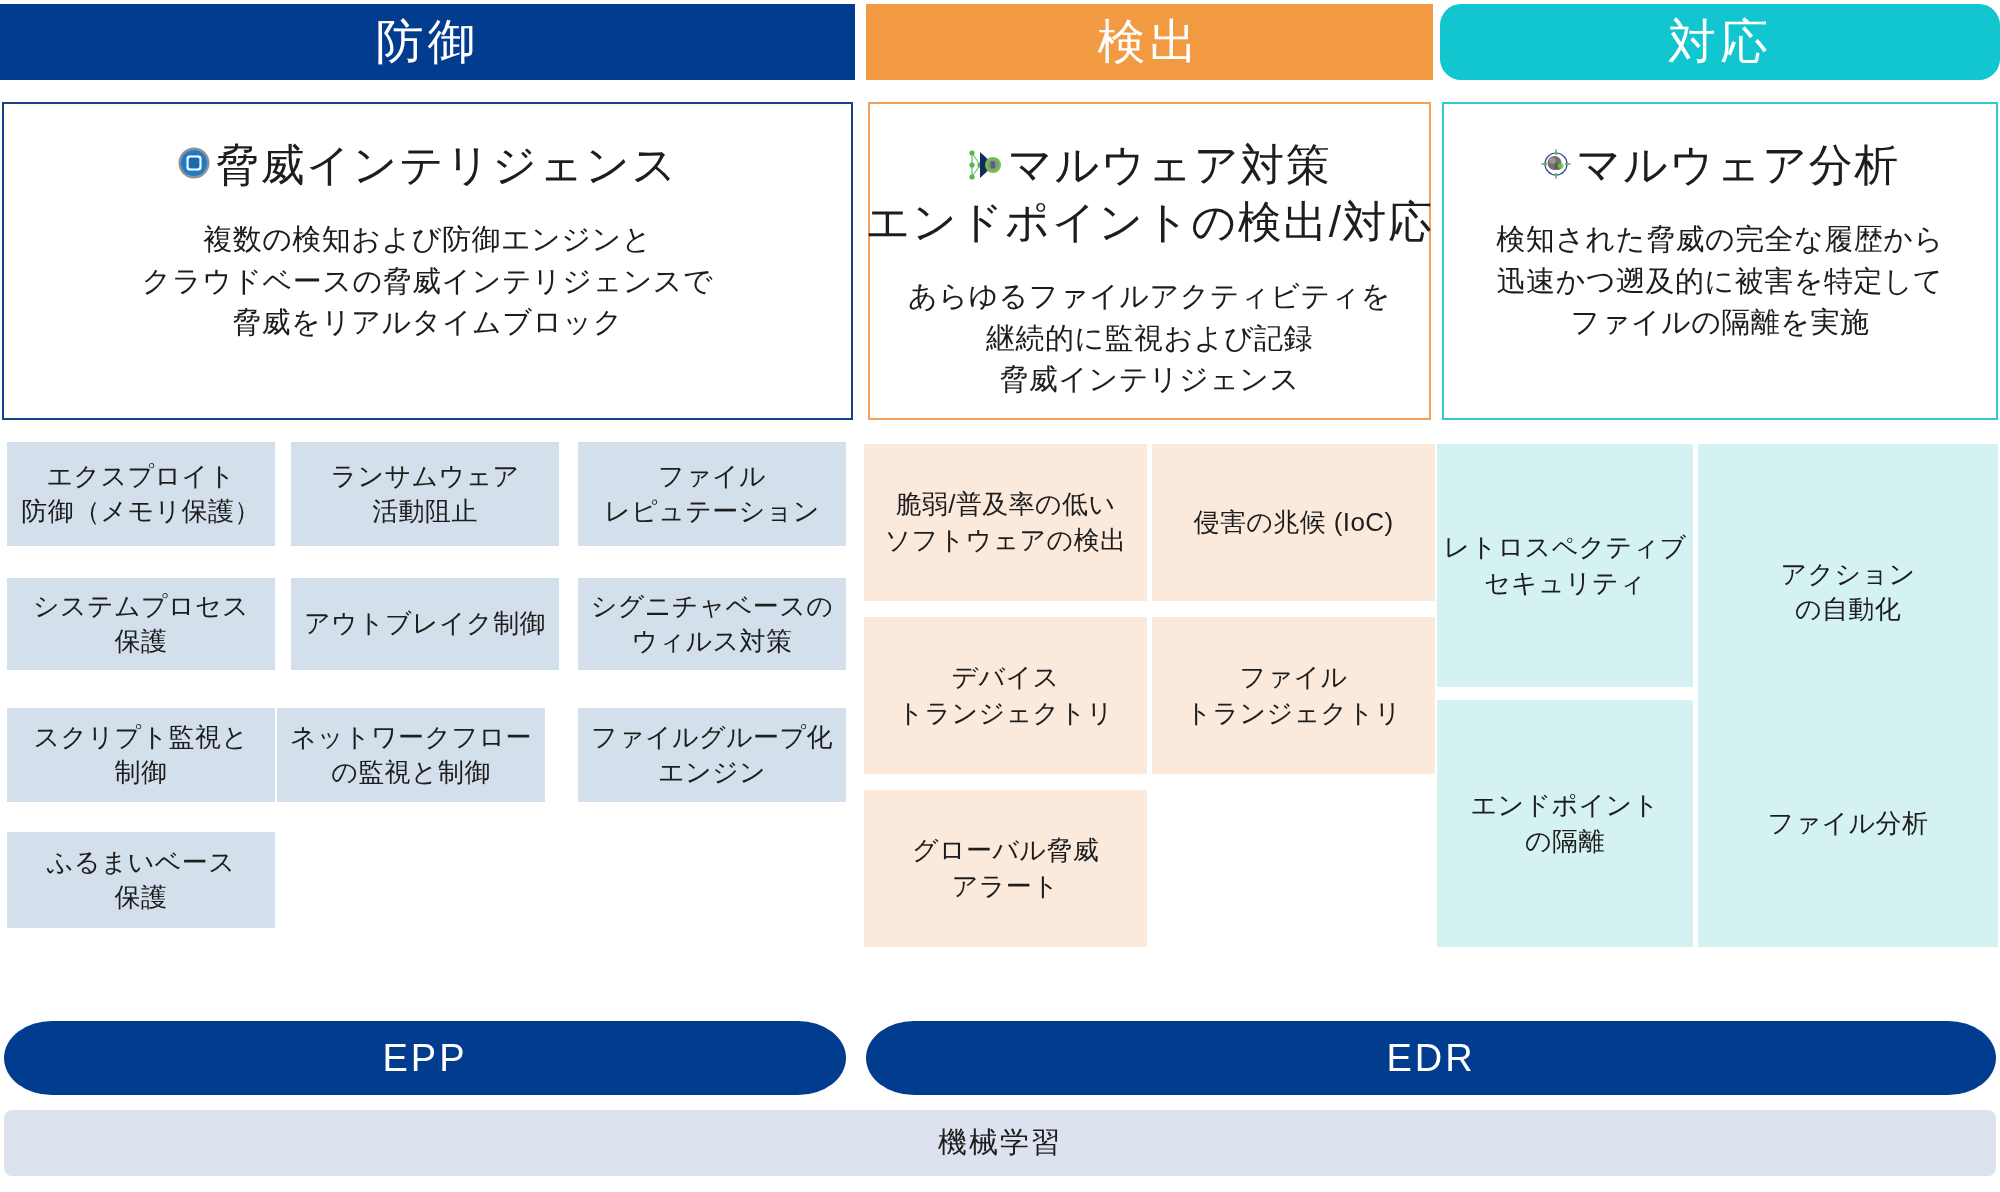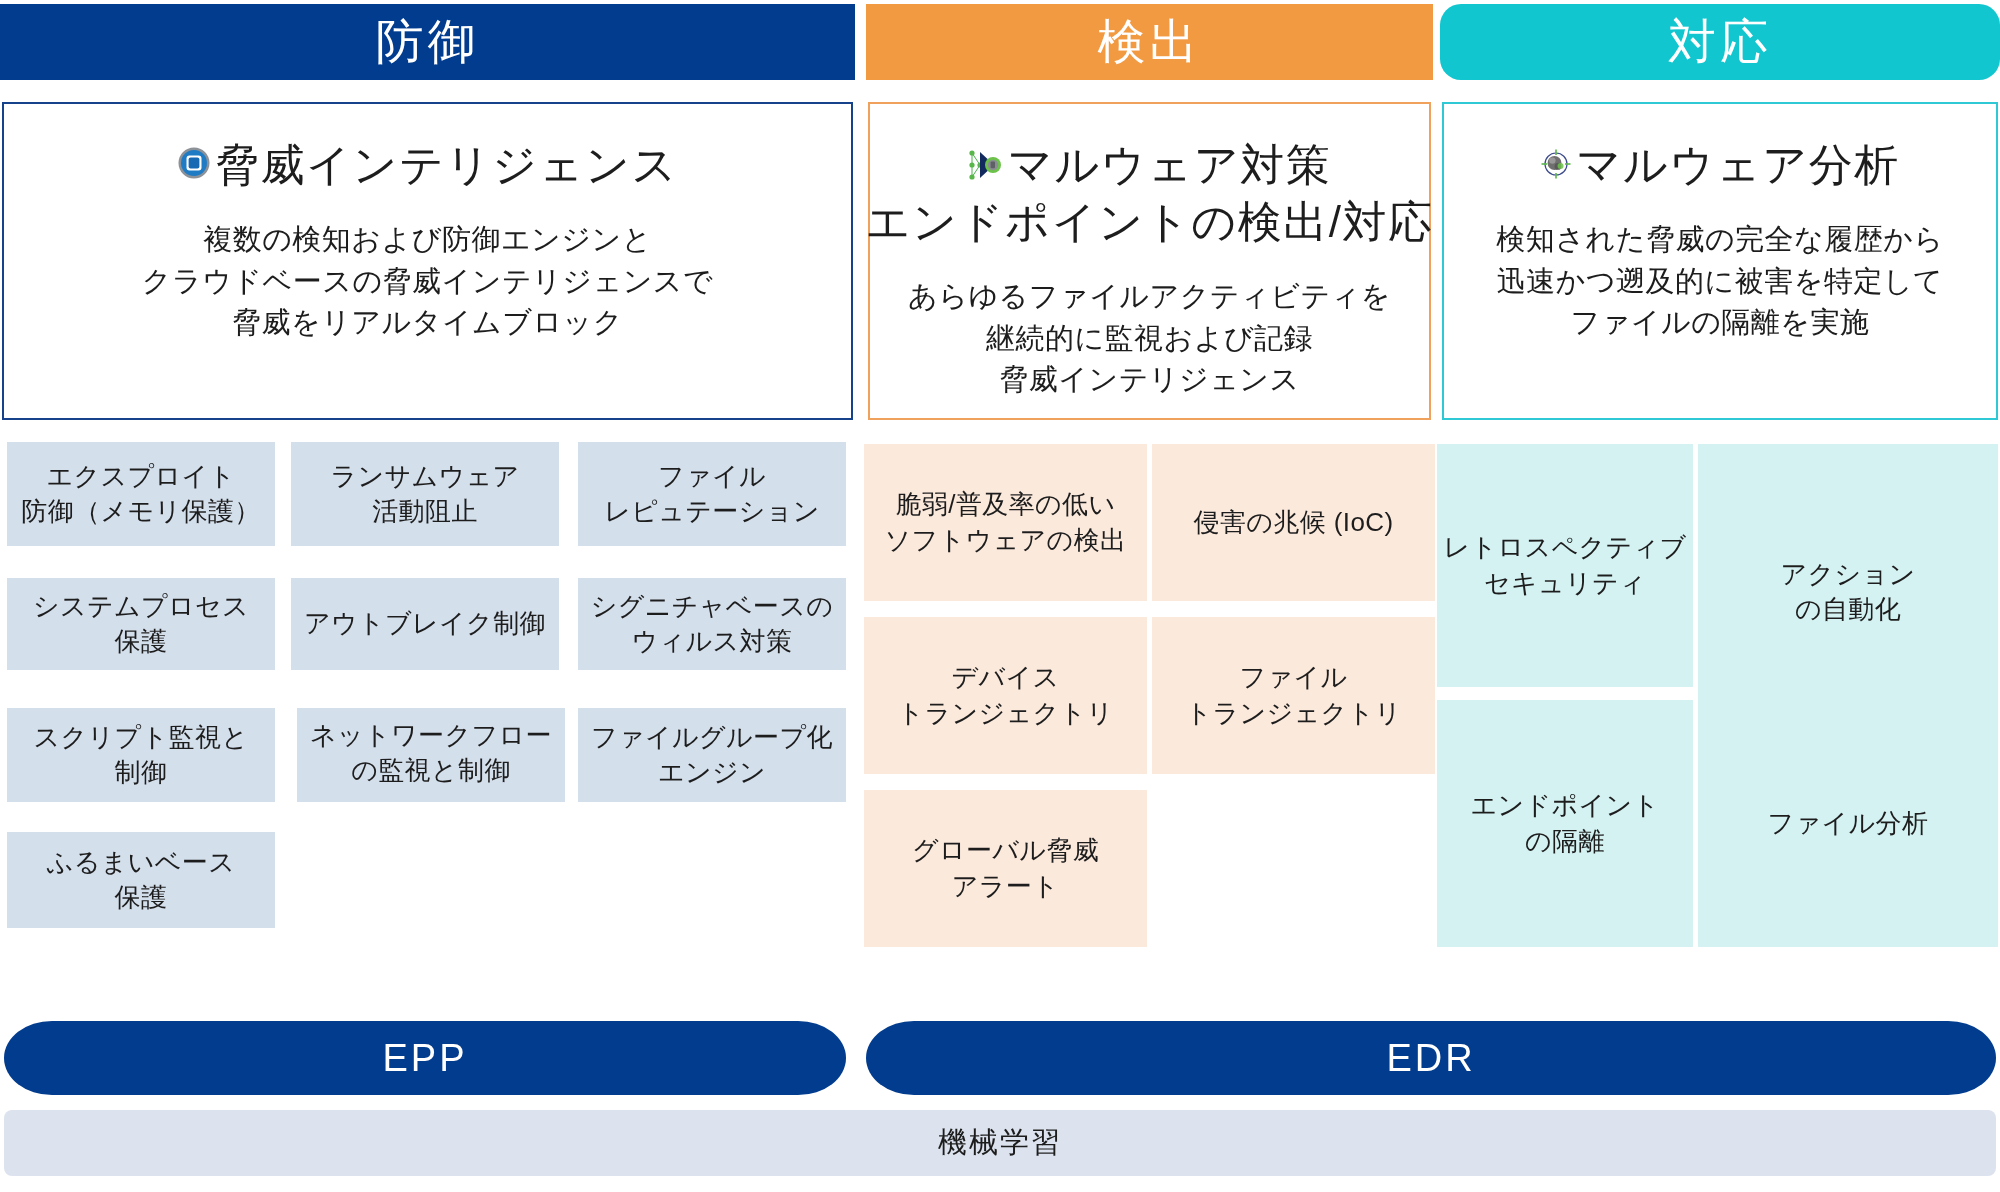--- a/index.html
+++ b/index.html
@@ -267,21 +267,21 @@
         <i>ウィルス対策</i>
       </span>
   </div>
 
   <div class="tile tile-protect" style="left:7px; top:708px; width:268px; height:94px;">
     <span>
         <i>スクリプト監視と</i>
         <i>制御</i>
       </span>
   </div>
-  <div class="tile tile-protect" style="left:297px; top:708px; width:268px; height:94px;font-family:Liberation Mono, monospace;">
+  <div class="tile tile-protect" style="left:277px; top:708px; width:268px; height:94px;">
     <span>
         <i>ネットワークフロー</i>
         <i>の監視と制御</i>
       </span>
   </div>
   <div class="tile tile-protect" style="left:578px; top:708px; width:268px; height:94px;">
     <span>
         <i>ファイルグループ化</i>
         <i>エンジン</i>
       </span>

